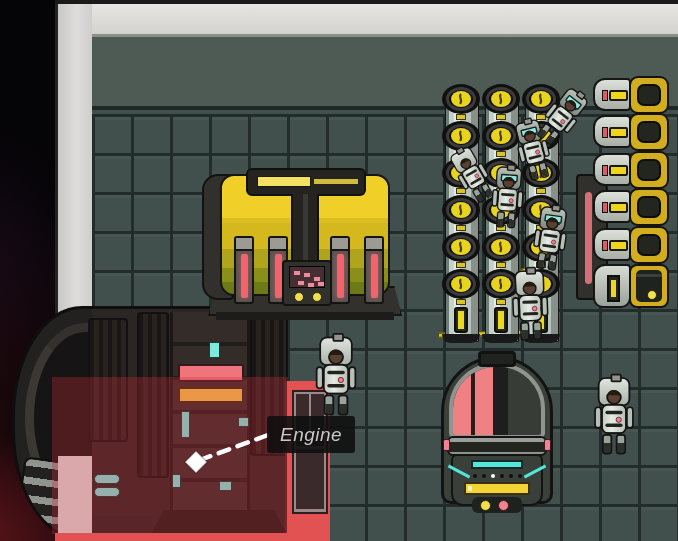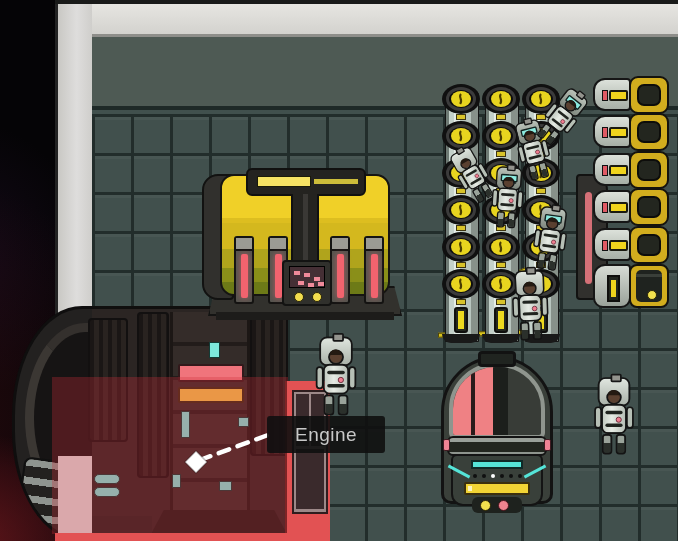--- a/index.html
+++ b/index.html
@@ -185,21 +185,21 @@
   .ast .arm{position:absolute;top:34px;width:9px;height:26px;background:#b7c0b6;border:2px solid #141414;border-radius:5px;}
   .ast .al{left:1px;} .ast .ar{right:1px;}
   .ast .leg{position:absolute;bottom:2px;width:12px;height:24px;border:2px solid #141414;border-radius:4px;
     background:linear-gradient(#9aa39a 0 9px,#2b302b 9px);}
   .ast .ll{left:10px;} .ast .lr{right:10px;}
 
   
   .marker-svg{position:absolute;left:150px;top:408px;width:140px;height:70px;z-index:11;pointer-events:none;}
   .tooltip{position:absolute;left:267px;top:416px;min-width:76px;height:37px;z-index:12;
     background:rgba(16,16,16,.9);border-radius:3px;display:flex;align-items:center;justify-content:center;
-    color:#c8c8c8;font-size:19px;padding:0 28px;letter-spacing:.5px;}
+    color:#c8c8c8;font-size:19px;padding:0 13px;letter-spacing:.5px;font-style:italic;}
 </style>
 </head>
 <body>
 
 <div class="scene">
 
   <div class="space"></div>
 
   <div class="floor">
     <div class="band"></div>

